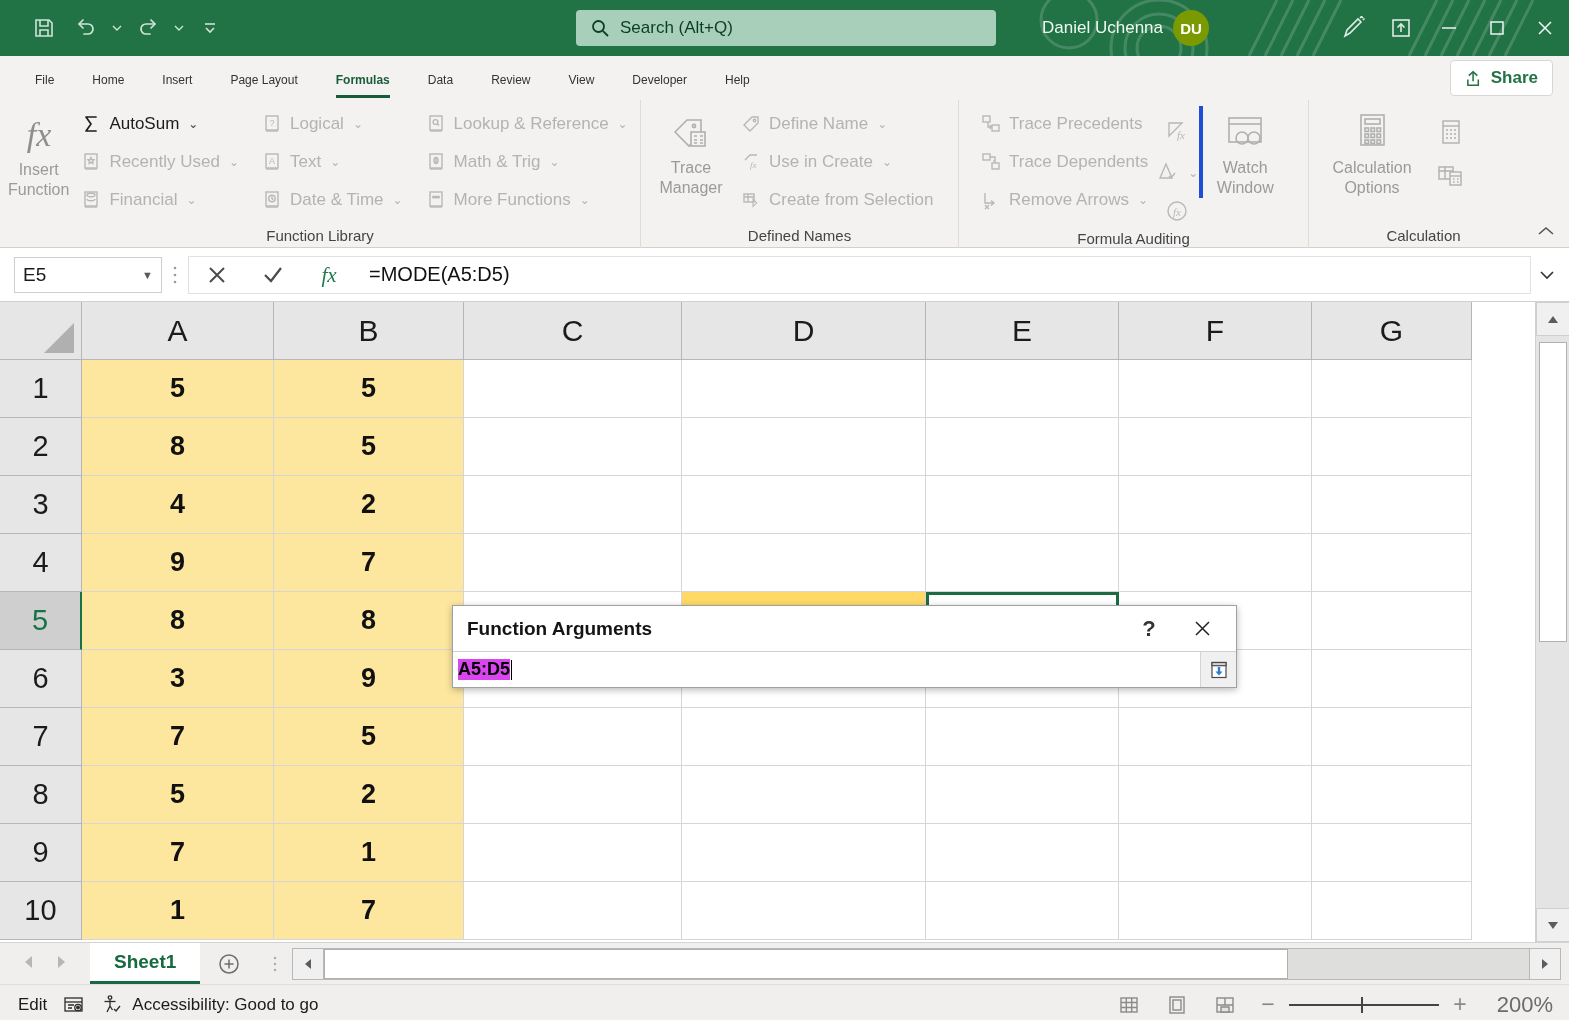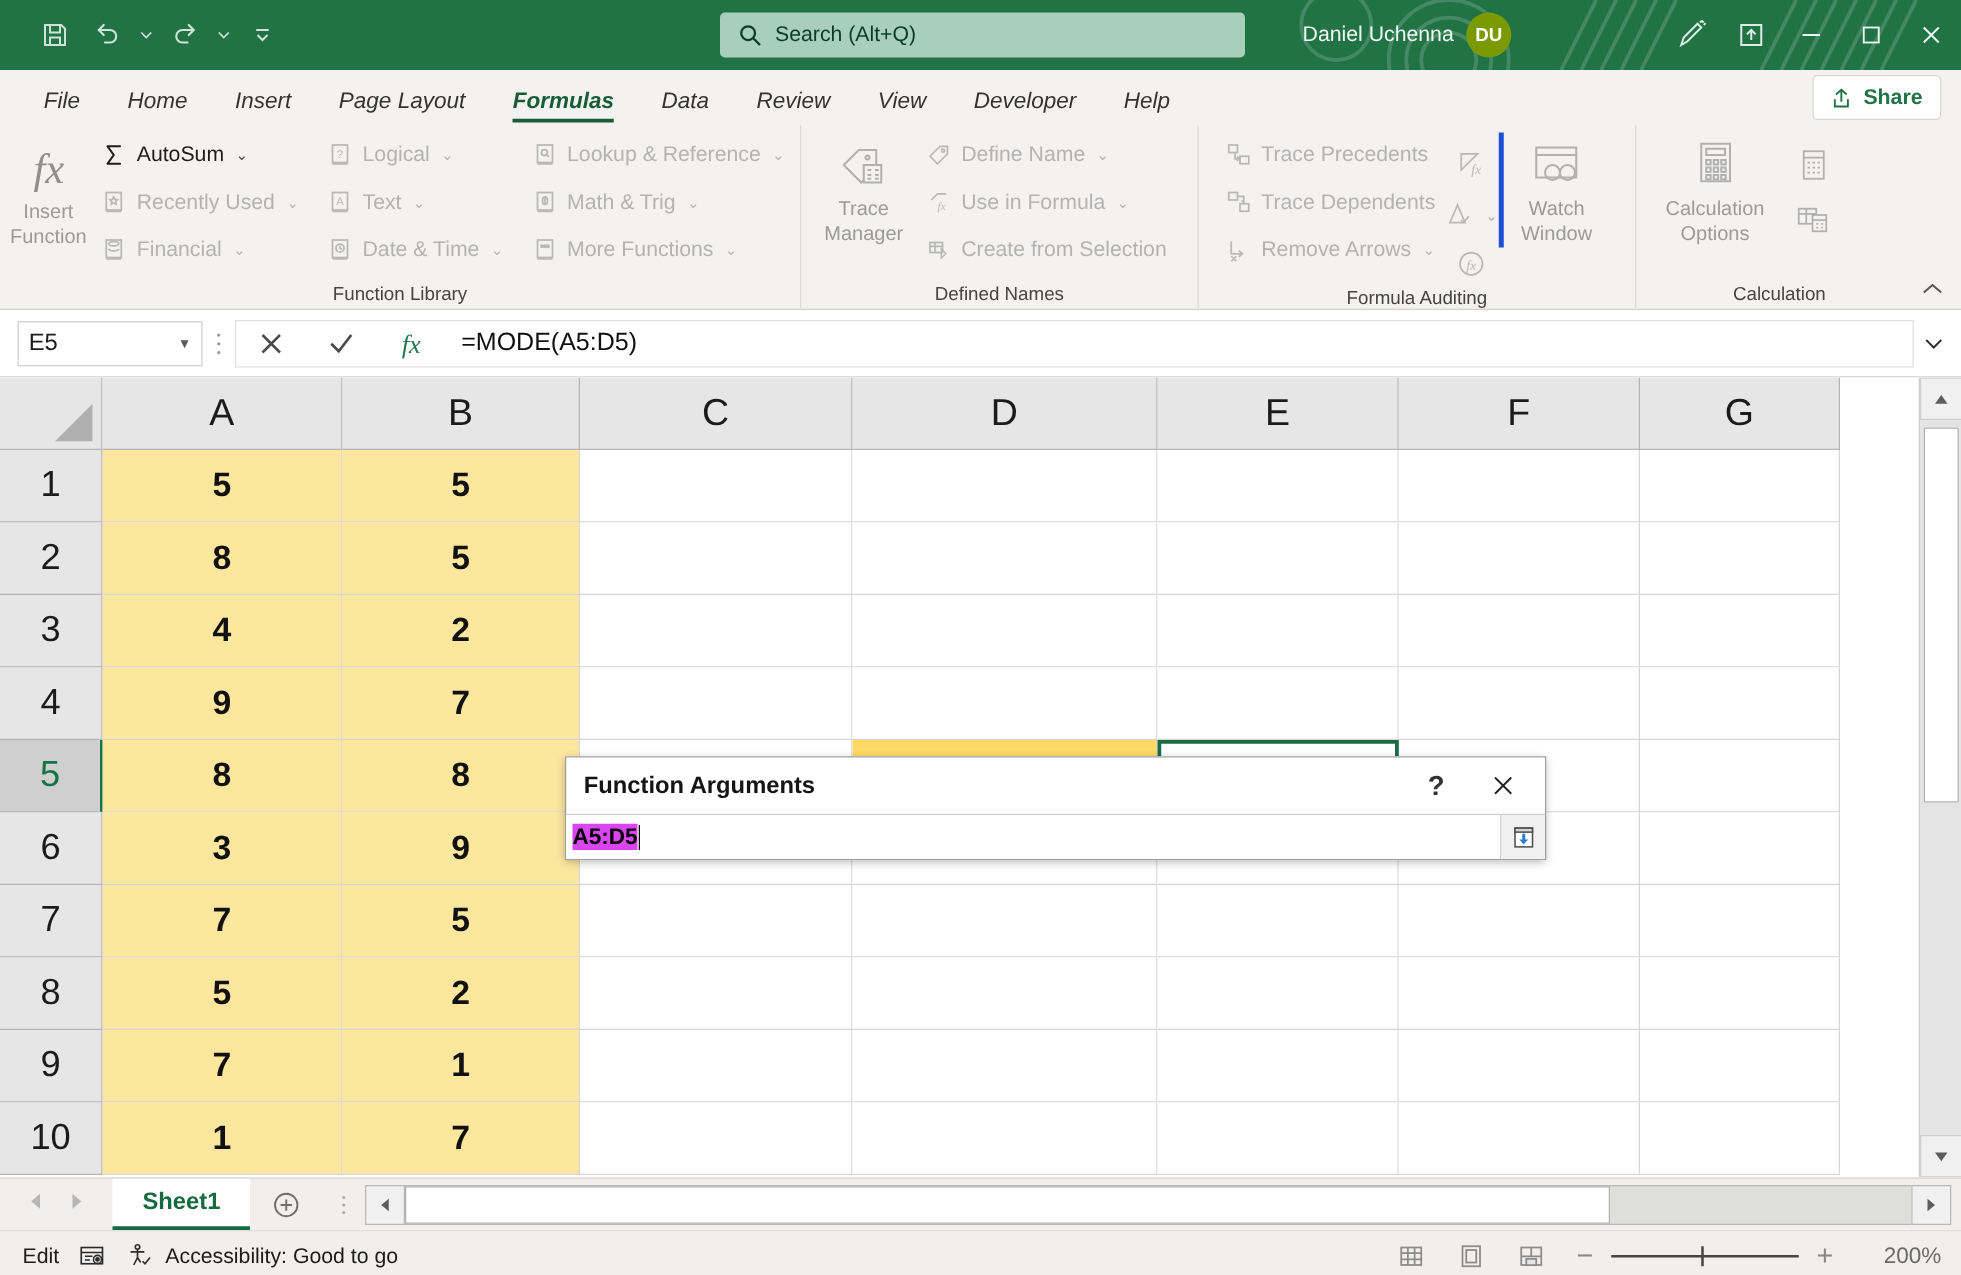--- a/index.html
+++ b/index.html
@@ -48,21 +48,21 @@
   .tb-right{ position:absolute; right:0; top:0; height:56px; display:flex; align-items:center; z-index:3;}
   .tb-icon{ width:48px;height:56px;display:flex;align-items:center;justify-content:center;cursor:pointer;}
 
   
   .ribbon-tabs{
     height:44px; background:#f3f2f1; display:flex; align-items:flex-end;
     padding-left:16px; position:relative;
   }
   .rtab{
     padding:0 19px; height:40px; display:flex; align-items:center;
-    font-size:18px; color:#333; cursor:pointer; position:relative; white-space:nowrap;font-style:italic;
+    font-size:12px; color:#333; cursor:pointer; position:relative; white-space:nowrap;
   }
   .rtab.active{ color:#185c37; font-weight:bold; }
   .rtab.active::after{
     content:""; position:absolute; left:19px; right:19px; bottom:2px;
     height:3px; background:#185c37;
   }
   .share-btn{
     position:absolute; right:16px; top:4px; height:36px;
     background:#fff; border:1px solid #d9d7d5; border-radius:4px;
     display:flex;align-items:center;gap:7px;padding:0 14px;
@@ -255,21 +255,21 @@
     border-top:1px solid #e0dedc; font-size:17px; color:#1b1b1b;
   }
   .sb-left{ display:flex; align-items:center; gap:16px; padding-left:18px; }
   .sb-item{ display:flex;align-items:center;gap:9px; cursor:pointer;}
   .sb-right{ margin-left:auto; display:flex; align-items:center; gap:4px; padding-right:16px;}
   .viewbtn{ width:44px;height:32px;display:flex;align-items:center;justify-content:center;cursor:pointer;}
   .zoom-out,.zoom-in{ width:34px;height:32px;display:flex;align-items:center;justify-content:center;font-size:23px;color:#888;cursor:pointer;}
   .zoom-slider{ width:150px; height:32px; position:relative; cursor:pointer;}
   .zoom-slider .track{ position:absolute; left:0; right:0; top:15px; height:2px; background:#444;}
   .zoom-slider .knob{ position:absolute; left:72px; top:8px; width:2px; height:16px; background:#444;}
-  .zoom-pct{ width:72px; text-align:right; color:#6b6b6b; font-size:18px; cursor:pointer;}
+  .zoom-pct{ width:72px; text-align:right; color:#6b6b6b; font-size:22px; cursor:pointer;}
 </style>
 </head>
 <body>
 
 <div class="titlebar">
   <svg class="tb-deco" viewBox="0 0 560 56">
     <g stroke="#ffffff" stroke-width="3" fill="none">
       <circle cx="150" cy="48" r="34"></circle>
         <circle cx="150" cy="48" r="22"></circle>
         <circle cx="150" cy="48" r="48"></circle>
@@ -536,21 +536,21 @@
           <span>Define Name</span>
           <span class="caret">⌄</span>
         </div>
         <div class="smbtn">
           <span class="ico">
             <svg width="20" height="20" viewBox="0 0 20 20" fill="none" stroke="#b8b8b8" stroke-width="1.4">
                 <path d="M4 8L9 3h7"></path>
                 <text x="9" y="16" font-size="9" font-style="italic" fill="#b8b8b8" stroke="none" font-family="Liberation Serif, serif">fx</text>
               </svg>
           </span>
-          <span>Use in Formula</span>
+          <span>Use in Create</span>
           <span class="caret">⌄</span>
         </div>
         <div class="smbtn">
           <span class="ico">
             <svg width="20" height="20" viewBox="0 0 20 20" fill="none" stroke="#b8b8b8" stroke-width="1.4">
                 <rect x="3" y="4" width="10" height="8"></rect>
                 <path d="M3 7h10M7 4v8"></path>
                 <path d="M12 9l5 5-5 5z" transform="scale(.75) translate(4 3)"></path>
               </svg>
           </span>

